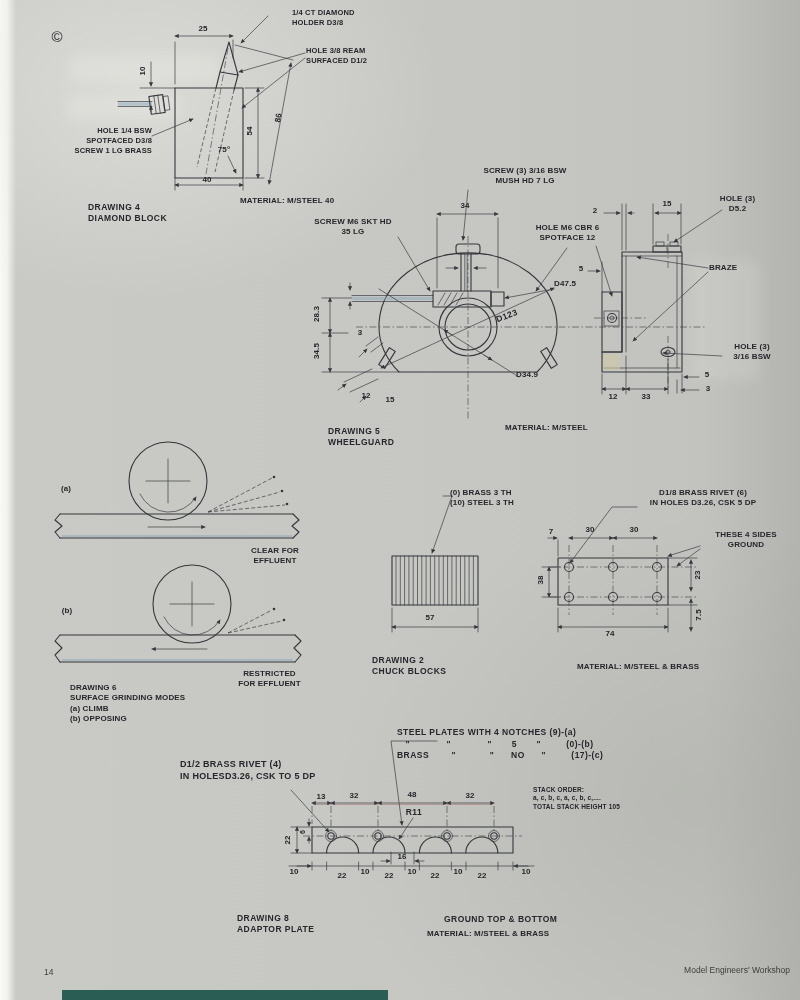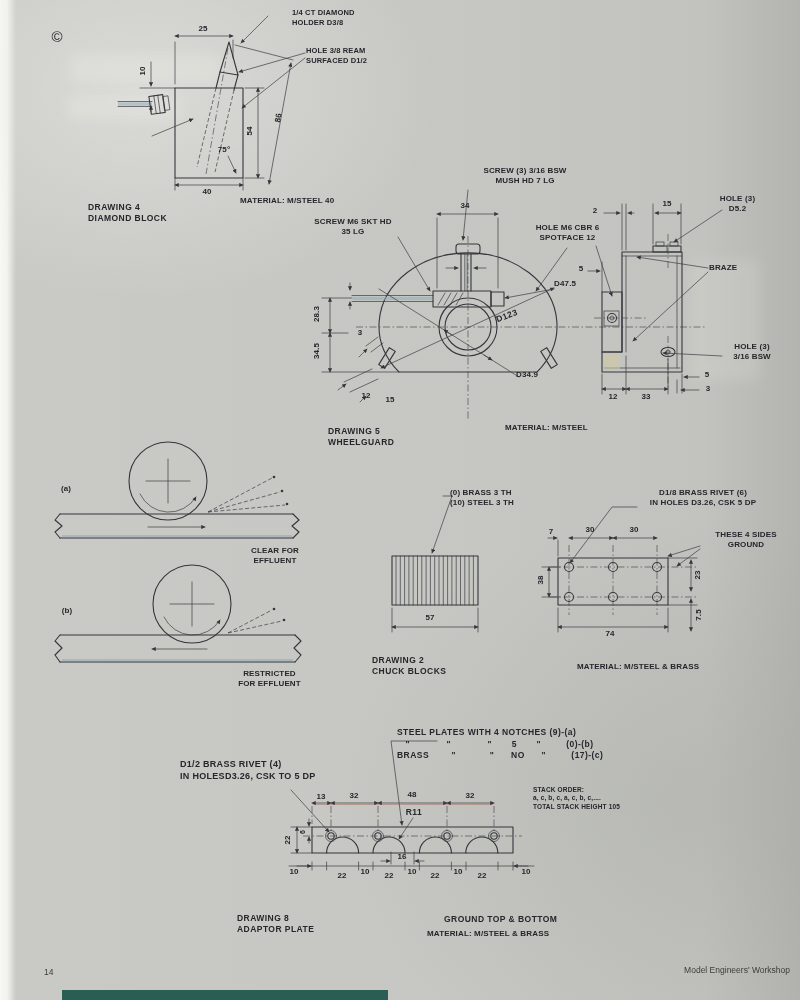--- a/index.html
+++ b/index.html
@@ -254,28 +254,31 @@
 
   <span class="lbl c" style="left:57px;top:37px;font-size:15px;font-weight:400;">©</span>
   <span class="footer-txt" style="position:absolute;left:44px;top:967px;">14</span>
   <span class="footer-txt" style="position:absolute;left:630px;top:965px;width:160px;text-align:right;">Model Engineers' Workshop</span>
   <div class="bar"></div>
 
   <span class="lbl" style="left:268px;top:8px;margin-left:24px;">1/4 CT DIAMOND
 HOLDER D3/8</span>
   <span class="lbl" style="left:306px;top:46px;">HOLE 3/8 REAM
 SURFACED D1/2</span>
+  <span class="lbl rgt" style="left:28px;top:126px;width:124px;">HOLE 1/4 BSW
+SPOTFACED D3/8
+SCREW 1 LG BRASS</span>
   <span class="lbl s85" style="left:88px;top:202px;">DRAWING 4
 DIAMOND BLOCK</span>
   <span class="lbl s8" style="left:212px;top:196px;padding-left:28px;">MATERIAL: M/STEEL 40</span>
   <span class="lbl c s8" style="left:203px;top:29px;">25</span>
   <span class="lbl r90 s8" style="left:143px;top:71px;">10</span>
   <span class="lbl r90 s8" style="left:250px;top:131px;">54</span>
   <span class="lbl c s8" style="left:279px;top:118px;transform:translate(-50%,-50%) rotate(-80deg);">86</span>
-  <span class="lbl c s8" style="left:207px;top:192px;">40</span>
+  <span class="lbl c s8" style="left:207px;top:180px;">40</span>
   <span class="lbl c s8" style="left:224px;top:150px;">75°</span>
 
   <span class="lbl ctr s8" style="left:450px;top:166px;width:150px;">SCREW (3) 3/16 BSW
 MUSH HD 7 LG</span>
   <span class="lbl ctr s8" style="left:303px;top:217px;width:100px;">SCREW M6 SKT HD
 35 LG</span>
   <span class="lbl ctr s8" style="left:510px;top:223px;width:115px;">HOLE M6 CBR 6
 SPOTFACE 12</span>
   <span class="lbl ctr s8" style="left:700px;top:194px;width:75px;">HOLE (3)
 D5.2</span>
@@ -301,20 +304,24 @@
   <span class="lbl s85" style="left:328px;top:426px;">DRAWING 5
 WHEELGUARD</span>
   <span class="lbl s8" style="left:505px;top:423px;">MATERIAL: M/STEEL</span>
 
   <span class="lbl c s8" style="left:66px;top:489px;">(a)</span>
   <span class="lbl c s8" style="left:67px;top:611px;">(b)</span>
   <span class="lbl ctr s8" style="left:235px;top:546px;width:80px;text-align:center;">CLEAR FOR
 EFFLUENT</span>
   <span class="lbl ctr s8" style="left:222px;top:669px;width:95px;">RESTRICTED
 FOR EFFLUENT</span>
+  <span class="lbl s8" style="left:70px;top:683px;">DRAWING 6
+SURFACE GRINDING MODES
+(a) CLIMB
+(b) OPPOSING</span>
 
   <span class="lbl s8" style="left:450px;top:488px;">(0) BRASS 3 TH
 (10) STEEL 3 TH</span>
   <span class="lbl ctr s8" style="left:633px;top:488px;width:140px;">D1/8 BRASS RIVET (6)
 IN HOLES D3.26, CSK 5 DP</span>
   <span class="lbl ctr s8" style="left:698px;top:530px;width:96px;">THESE 4 SIDES
 GROUND</span>
   <span class="lbl c s8" style="left:430px;top:618px;">57</span>
   <span class="lbl c s8" style="left:551px;top:532px;">7</span>
   <span class="lbl c s8" style="left:590px;top:530px;">30</span>

